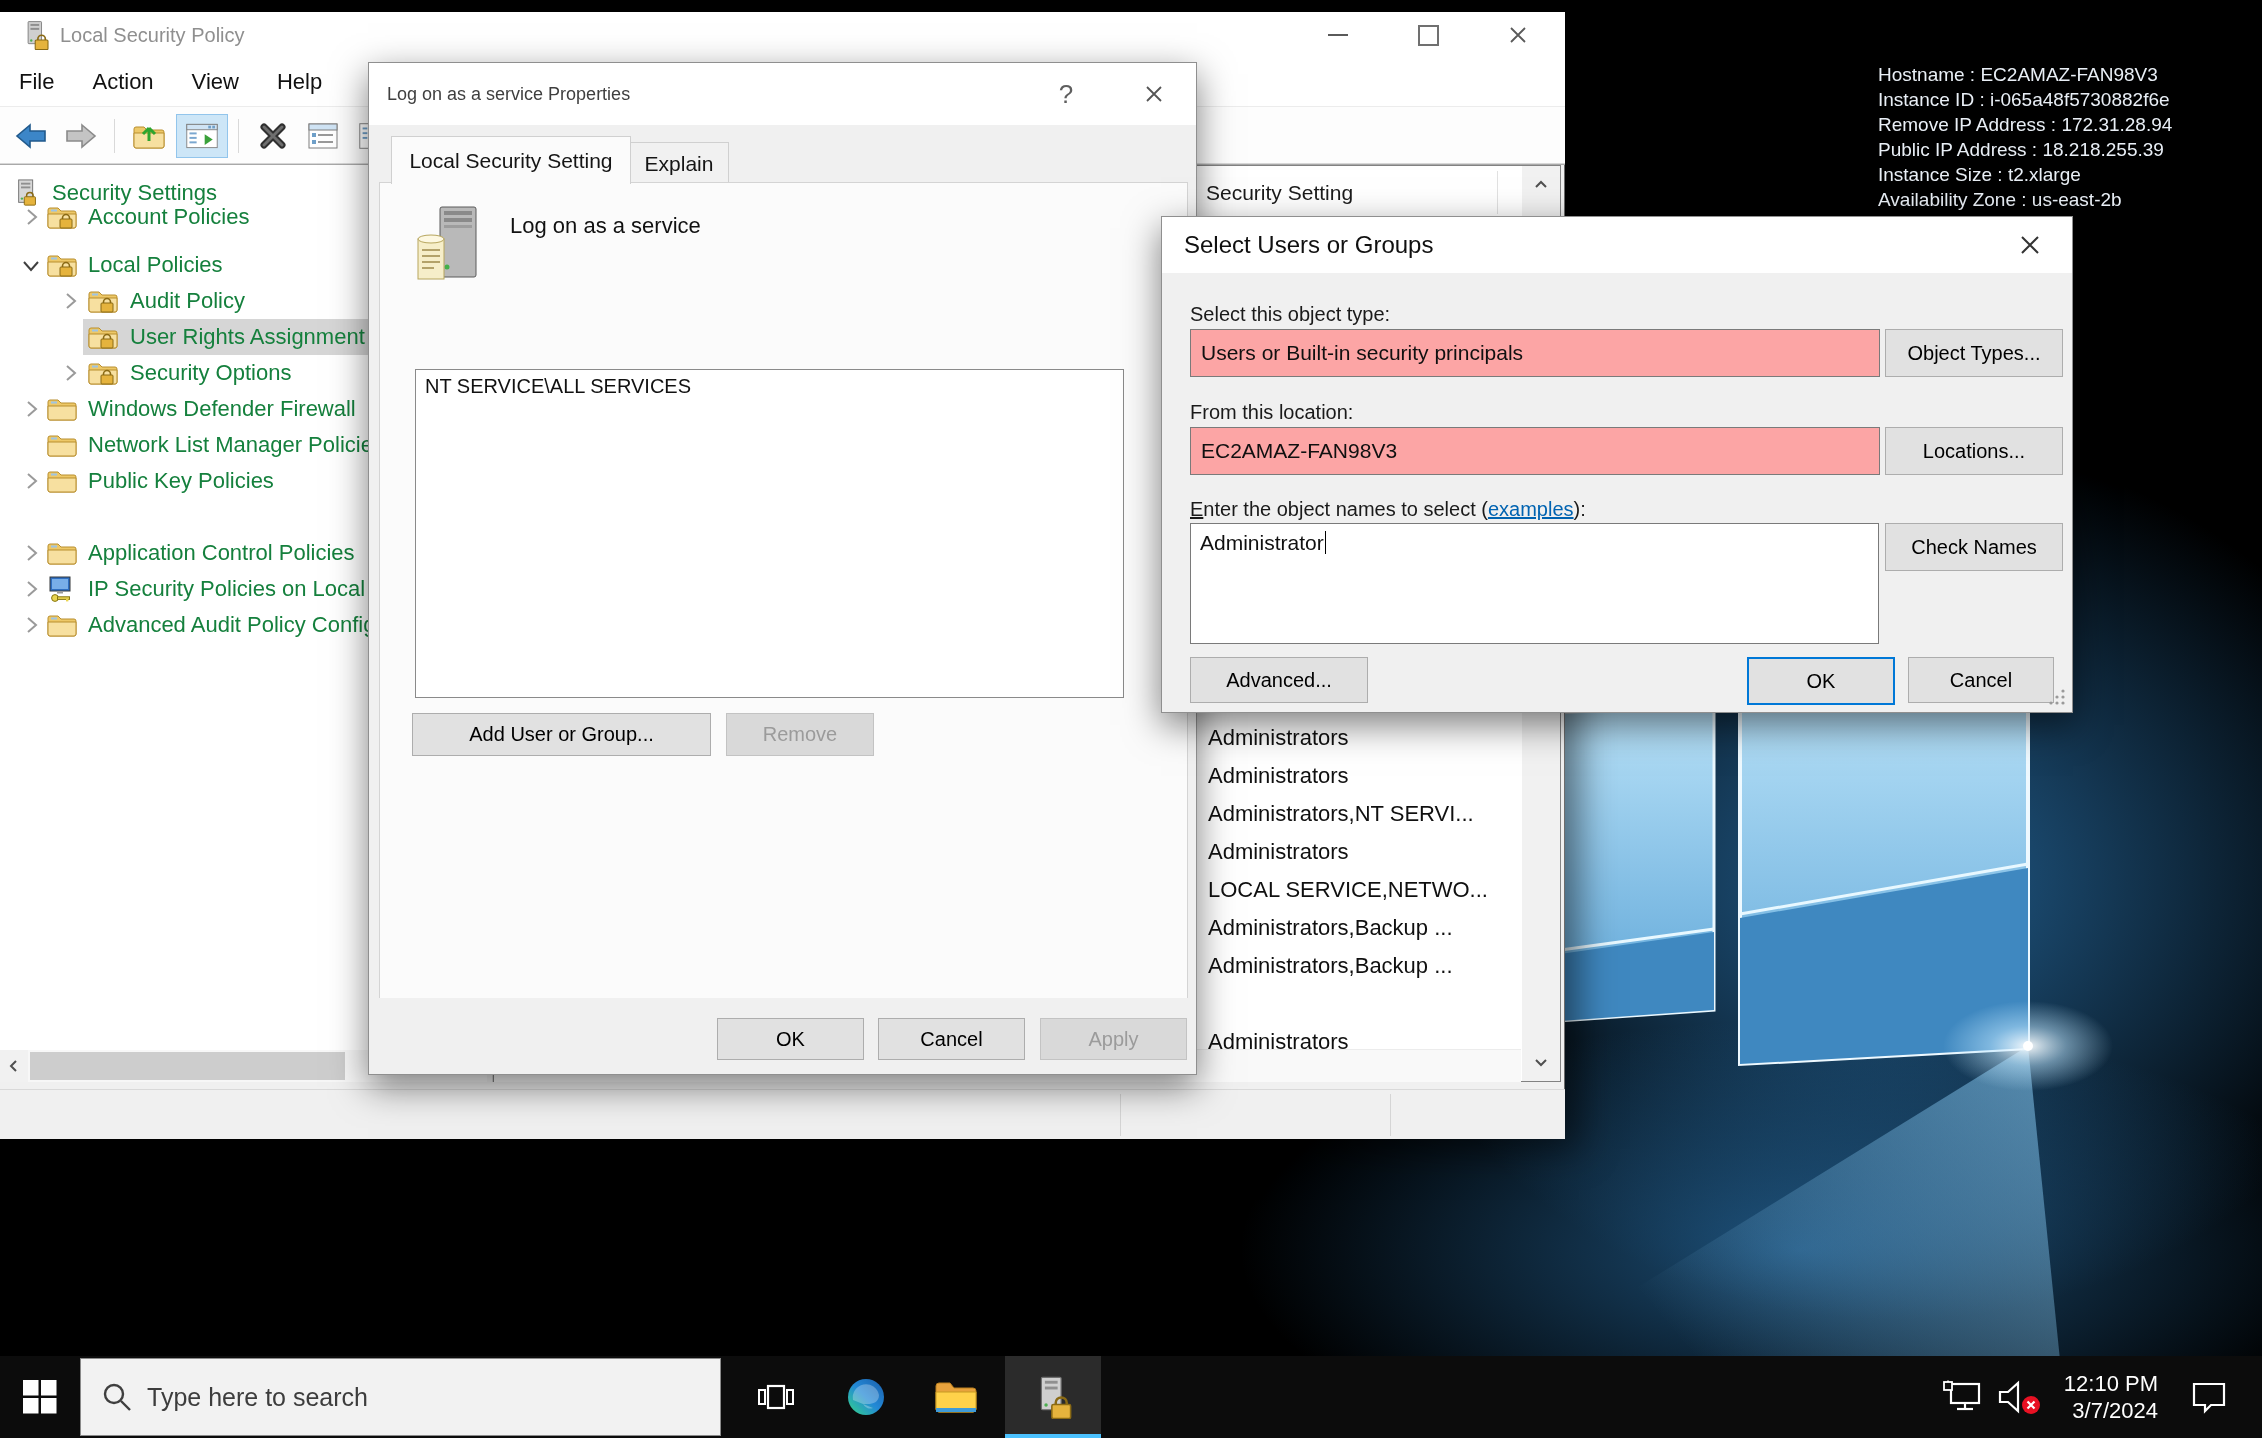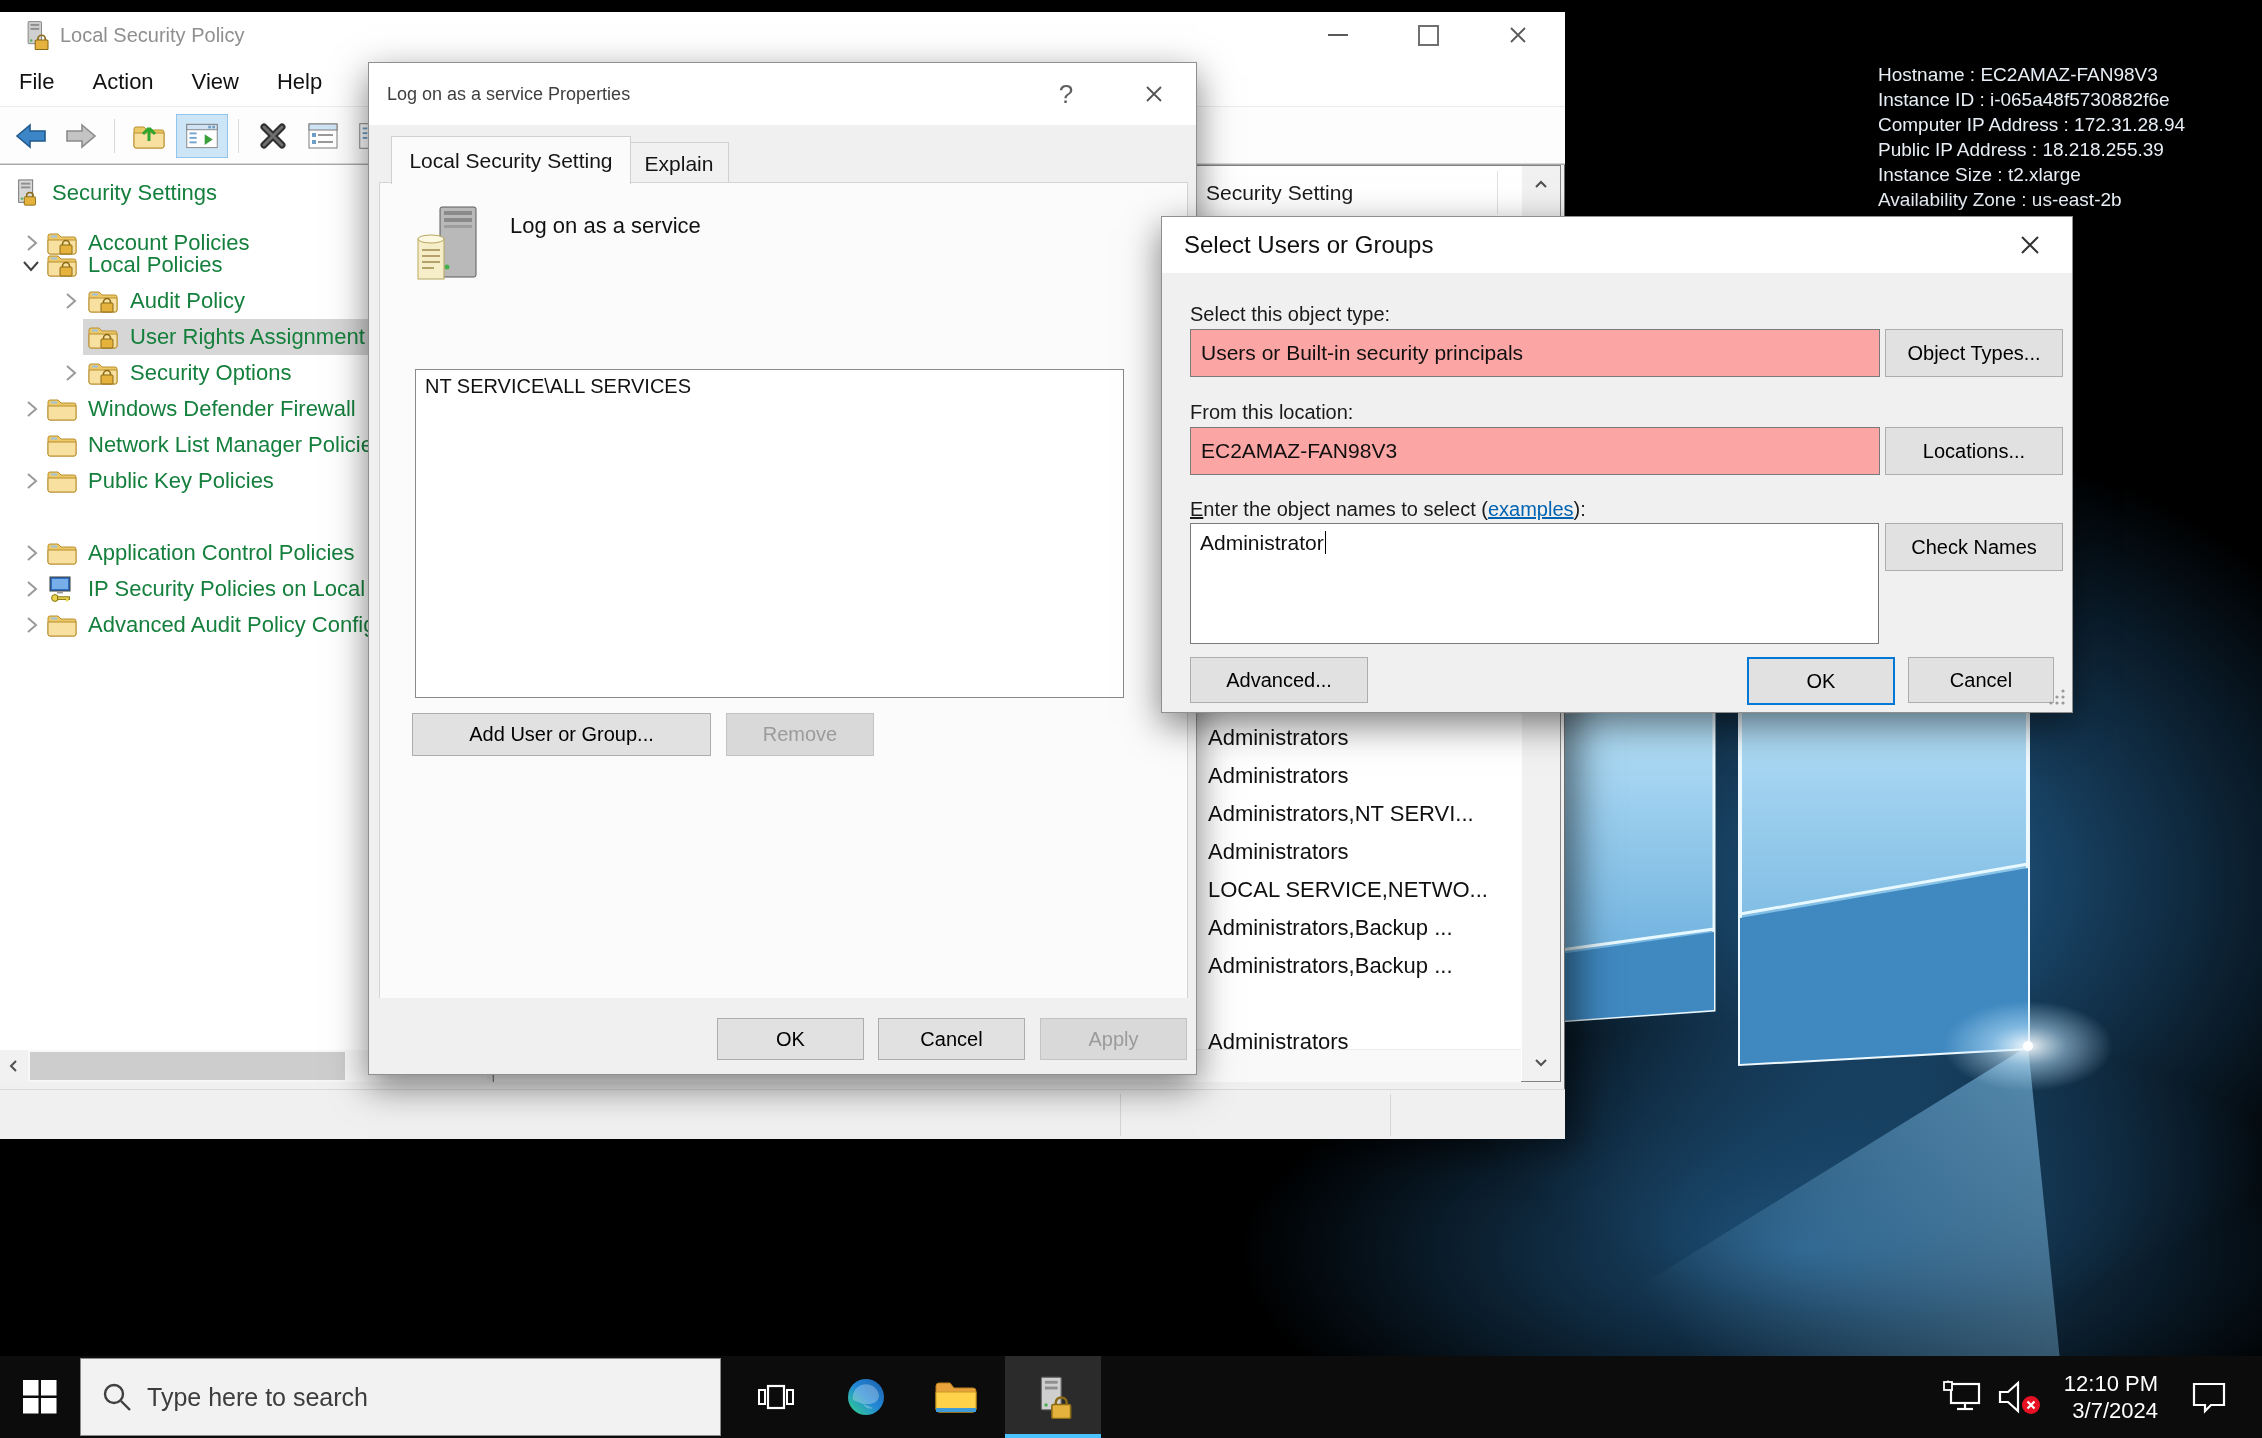--- a/index.html
+++ b/index.html
@@ -133,21 +133,21 @@
       <polygon points="1740,918 2028,868 2028,1048 1740,1064" fill="#3f88c0"></polygon>
       <line x1="1546" y1="952" x2="1714" y2="929" stroke="#e8f8ff" stroke-width="3"></line>
       <line x1="1740" y1="914" x2="2028" y2="864" stroke="#e8f8ff" stroke-width="3"></line>
       <polygon points="2028,1046 1520,1360 2060,1360" fill="url(#beamG)"></polygon>
       <ellipse cx="2028" cy="1046" rx="85" ry="45" fill="url(#flareG)"></ellipse>
       <circle cx="2028" cy="1046" r="5" fill="#fff"></circle>
     </svg>
     <div class="abs ec2-info" id="ec2Info">
         <div class="ec2-line">Hostname : EC2AMAZ-FAN98V3</div>
         <div class="ec2-line">Instance ID : i-065a48f5730882f6e</div>
-        <div class="ec2-line">Computer IP Address : 172.31.28.94</div>
+        <div class="ec2-line">Remove IP Address : 172.31.28.94</div>
         <div class="ec2-line">Public IP Address : 18.218.255.39</div>
         <div class="ec2-line">Instance Size : t2.xlarge</div>
         <div class="ec2-line">Availability Zone : us-east-2b</div>
       </div>
   </div>
 
   <div class="abs mmc">
     <div class="abs topstrip"></div>
     <div class="abs titlebar">
       <span class="abs title-icon icn">
@@ -248,21 +248,21 @@
                 <rect x="6.5" y="4" width="10" height="2" fill="#8f8f8f"></rect>
                 <rect x="6.5" y="8" width="10" height="2" fill="#8f8f8f"></rect>
                 <circle cx="7.5" cy="21" r="1.3" fill="#4caf50"></circle>
                 <g transform="translate(10,15)">
                   <rect x="0" y="4" width="12" height="9" rx="1" fill="#e5b33d" stroke="#8a6a14"></rect>
                   <path d="M2.5 4 V3 a3.5 3.5 0 0 1 7 0 V4" fill="none" stroke="#8a6a14" stroke-width="1.6"></path>
                 </g>
               </svg></span></span>
           <span class="tree-lbl" style="left:52px">Security Settings</span>
         </div>
-        <div class="tree-row" style="top:60px">
+        <div class="tree-row" style="top:34px">
           <span class="tree-exp" style="left:18px"><span class="icn" style="width:26px;height:26px"><svg viewBox="0 0 26 26">
                 <polyline points="10,6 18,13 10,20" fill="none" stroke="#9a9a9a" stroke-width="2"></polyline>
               </svg></span></span>
           <span class="tree-ico" style="left:47px"><span class="icn" style="width:30px;height:28px"><svg viewBox="0 0 30 26">
                 <path d="M1 6 Q1 4 3 4 H11 L14 7 H27 Q29 7 29 9 V22 Q29 24 27 24 H3 Q1 24 1 22 Z" fill="#edc868" stroke="#b98f2e"></path>
                 <path d="M1 10 H29 V22 Q29 24 27 24 H3 Q1 24 1 22 Z" fill="#f7e0a0" stroke="#b98f2e"></path>
                 <rect x="4" y="5.5" width="6" height="2" fill="#9ec4e4"></rect>
                 <g transform="translate(13,11)">
                   <rect x="0" y="4" width="12" height="9" rx="1" fill="#e5b33d" stroke="#8a6a14"></rect>
                   <path d="M2.5 4 V3 a3.5 3.5 0 0 1 7 0 V4" fill="none" stroke="#8a6a14" stroke-width="1.6"></path>

